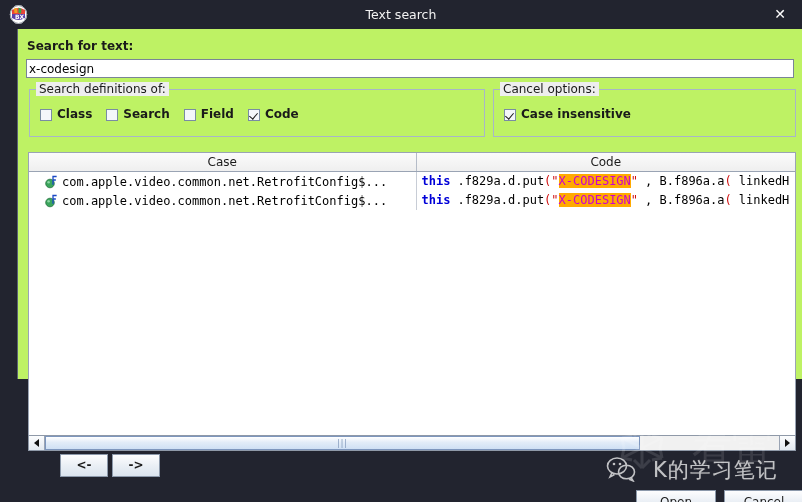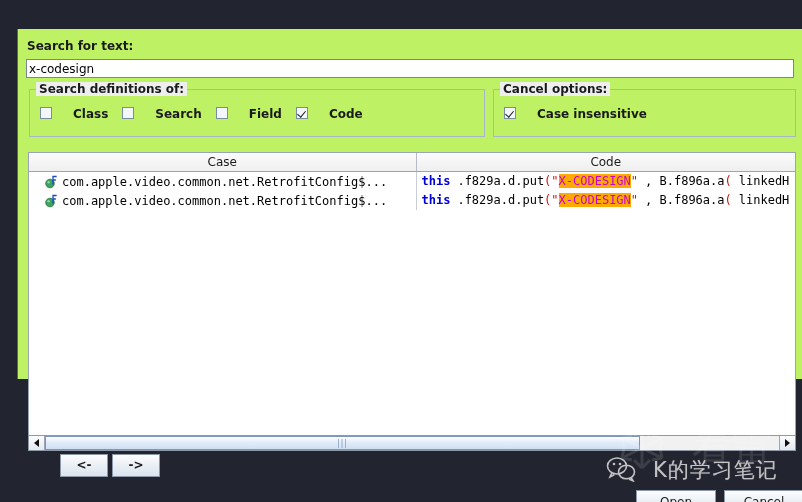--- a/index.html
+++ b/index.html
@@ -105,41 +105,40 @@
     border: 1px solid #a8b6c8;
     background: transparent;
   }
   .groupbox-title {
     position: absolute;
     top: -8px;
     left: 6px;
     background: #eeeeee;
     padding: 0 3px;
     font-size: 12px;
-    font-weight: bold;
+    font-weight: normal;
     color: #1a1a1a;
     white-space: nowrap;
     font-family: "DejaVu Sans", sans-serif;
   }
   #group-definitions { left: 11px; top: 60px; width: 456px; height: 48px; }
   #group-options     { left: 475px; top: 60px; width: 303px; height: 48px; }
 
   .checkrow {
     position: absolute;
     left: 10px; top: 17px;
     display: flex;
     align-items: center;
     gap: 0;
   }
   .check-item {
     display: flex;
-    align-items: flex-start;
+    align-items: flex-end;
     margin-right: 14px;
     cursor: default;
-    gap: 16px;
   }
   .check-item:last-child { margin-right: 0; }
   .checkbox {
     width: 12px; height: 12px;
     box-sizing: border-box;
     border: 1px solid #7a8ca3;
     background: #f4f7fa;
     margin-right: 5px;
     position: relative;
     flex: none;
@@ -365,20 +364,35 @@
     text-shadow: 0 0 1px rgba(120,120,120,0.9);
     white-space: nowrap;
     margin-left: 17px;
   }
 </style>
 </head>
 <body>
 
 <div class="window">
 
+  <div class="titlebar">
+    <span class="titlebar-icon">
+      <svg width="19" height="19" viewBox="0 0 19 19">
+        <ellipse cx="9.5" cy="9.5" rx="8.2" ry="9" fill="#ffffff" stroke="#d8d8d8" stroke-width="1"></ellipse>
+        <path d="M3 5 Q9.5 1 16 5 L16 9 L3 9 Z" fill="#e8443a"></path>
+        <path d="M3 9 L16 9 L16 13 Q9.5 17 3 13 Z" fill="#5b3fa8"></path>
+        <path d="M5 3.5 L8 3 L8.5 8 L5.5 8 Z" fill="#f0a020"></path>
+        <path d="M9.5 2.5 L12.5 4 L12 8.5 L9.5 8 Z" fill="#3aa84a"></path>
+        <text x="6" y="13.5" font-family="DejaVu Sans, sans-serif" font-size="6" font-weight="bold" fill="#ffffff">BX</text>
+        <ellipse cx="9.5" cy="9.5" rx="8.2" ry="9" fill="none" stroke="#9aa0aa" stroke-width="1"></ellipse>
+      </svg>
+    </span>
+    <div class="titlebar-title">Text search</div>
+    <div class="titlebar-close">✕</div>
+  </div>
 
   <div class="content">
 
     <div class="label-search">Search for text:</div>
 
     <input class="search-input" type="text" value="x-codesign" style="">
 
     <div class="groupbox" id="group-definitions">
       <div class="groupbox-title">Search definitions of:</div>
       <div class="checkrow">

